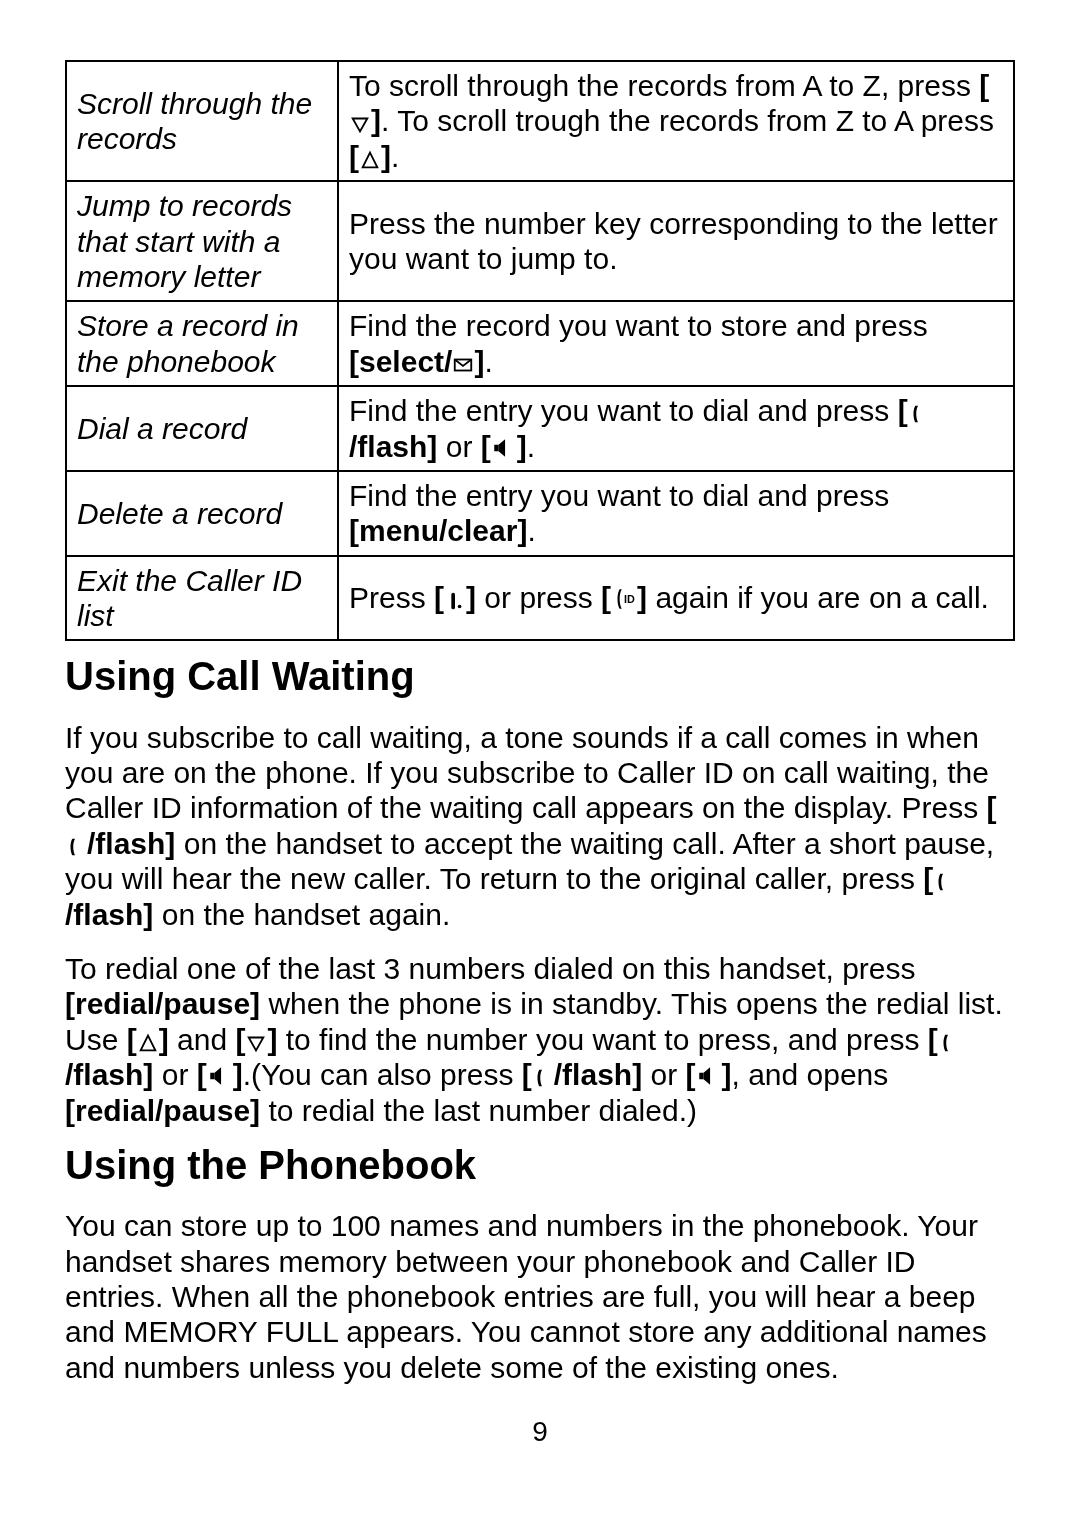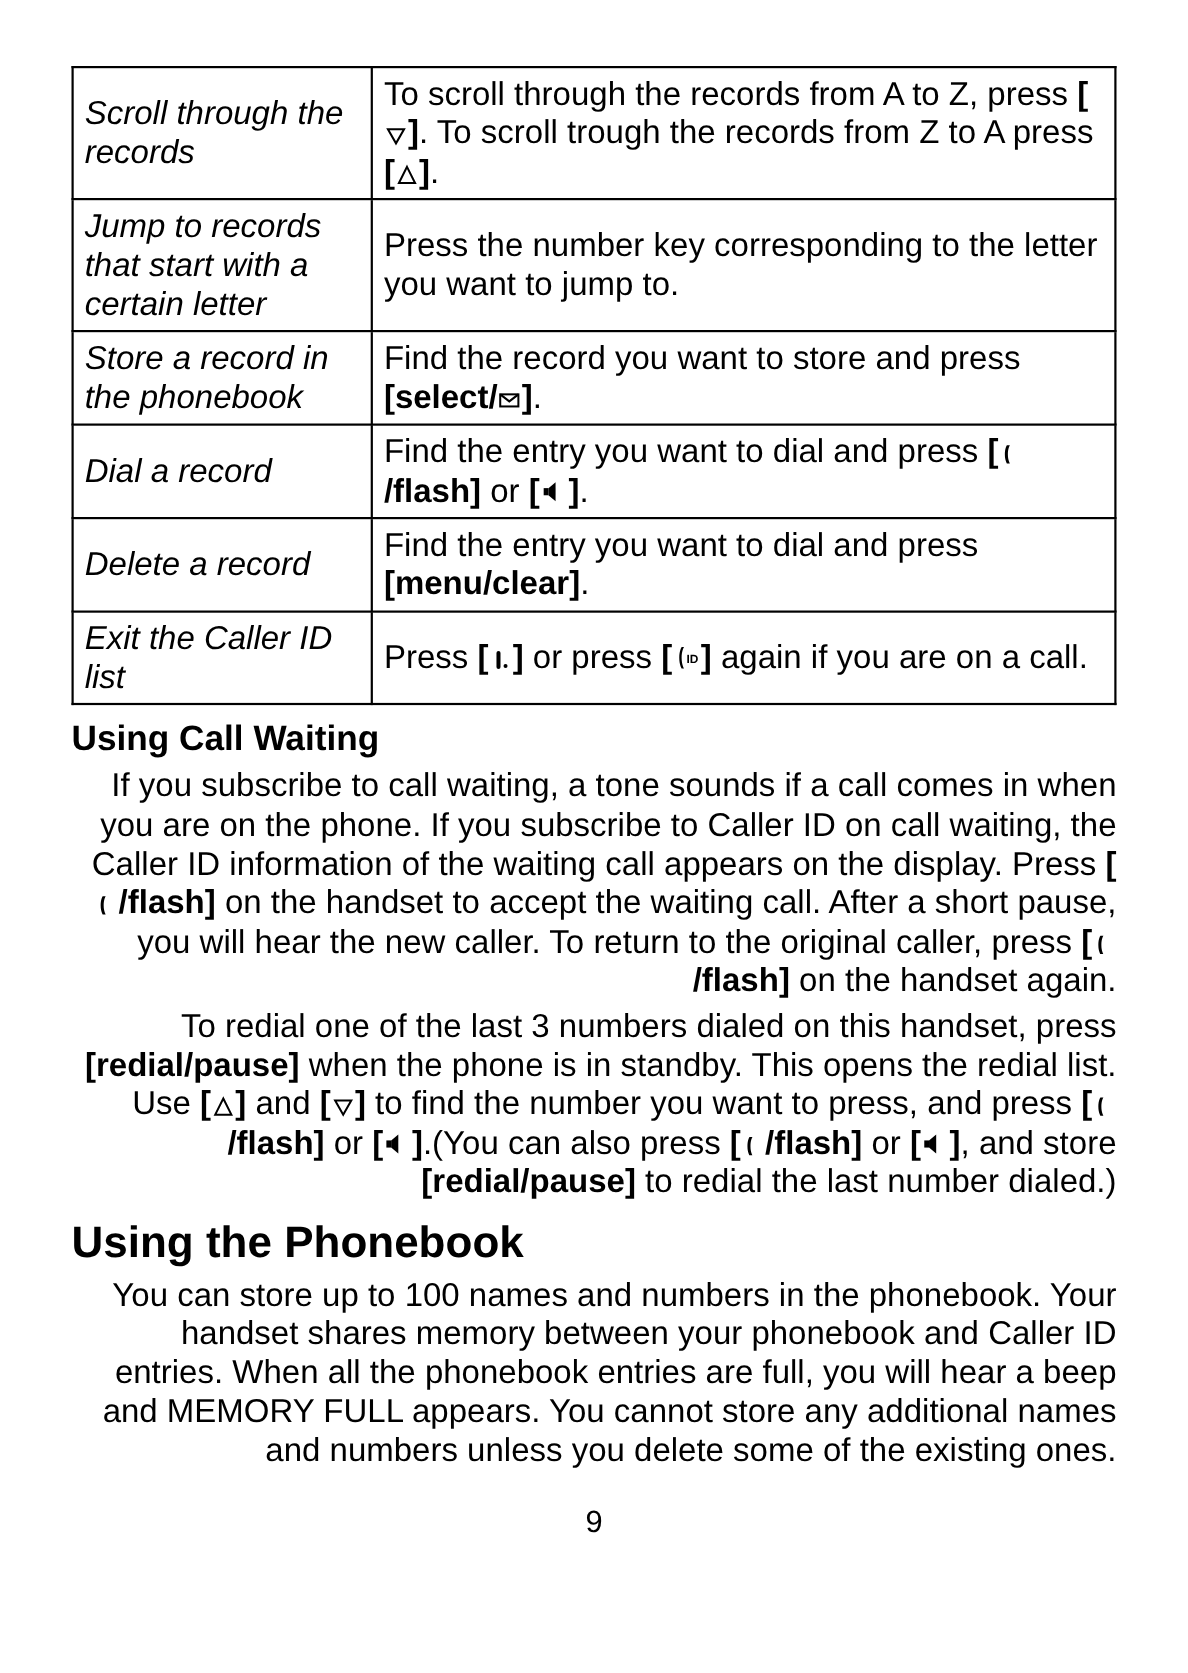--- a/index.html
+++ b/index.html
@@ -26,31 +26,30 @@
     border: 2px solid #000;
     padding: 6px 10px 6px 10px;
     vertical-align: middle;
   }
   table.ops td.left {
     width: 250px;
     font-style: italic;
   }
   .h3 {
     font-weight: bold;
-    font-size: 32px;
+    font-size: 40px;
     margin: 8px 0 4px 0;
   }
   .h2 {
     font-weight: bold;
     font-size: 40px;
     margin: 14px 0 2px 0;
   }
   p.body {
-    margin: 6px 0 0 0;
-    text-align: right;
+    margin: 19px 0 0 0;
   }
   .pagenum {
     text-align: center;
     margin-top: 30px;
     font-size: 28px;
   }
   b { font-weight: bold; }
 
   
   svg.icon {
@@ -75,21 +74,21 @@
       <td class="left">Scroll through the records</td>
       <td>
         <span>To scroll through the records from A to Z, press </span><b>[<svg class="icon icon-sm" viewBox="0 0 24 24">
                 <path d="M4 6 L20 6 L12 20 Z" fill="none" stroke="#000" stroke-width="2"></path>
               </svg>]</b><span>. To scroll trough the records from Z to A press </span><b>[<svg class="icon icon-sm" viewBox="0 0 24 24">
                 <path d="M12 4 L20 20 L4 20 Z" fill="none" stroke="#000" stroke-width="2"></path>
               </svg>]</b><span>.</span>
       </td>
     </tr>
     <tr>
-      <td class="left">Jump to records that start with a certain letter</td>
+      <td class="left">Jump to records that start with a memory letter</td>
       <td>Press the number key corresponding to the letter you want to jump to.</td>
     </tr>
     <tr>
       <td class="left">Store a record in the phonebook</td>
       <td>
         <span>Find the record you want to store and press </span><b><span>[select/</span><svg class="icon icon-sm" viewBox="0 0 24 24">
                 <rect x="3" y="6" width="18" height="12" fill="none" stroke="#000" stroke-width="2"></rect>
                 <path d="M3 6 L12 13 L21 6" fill="none" stroke="#000" stroke-width="2"></path>
               </svg><span>]</span></b><span>.</span>
       </td>
@@ -143,20 +142,20 @@
         </svg>]</b><span> to find the number you want to press, and press </span><b>[<svg class="icon icon-sm" viewBox="0 0 24 24">
           <path d="M8 3 C8 3 6 6 6 12 C6 18 8 21 8 21 L11 21 C11 21 9 18 9 12 C9 6 11 3 11 3 Z" fill="#000"></path>
         </svg><span>/flash]</span></b><span> or </span><b>[<svg class="icon" viewBox="0 0 24 24">
           <rect x="3" y="9" width="4" height="6" fill="#000"></rect>
           <path d="M7 9 L13 4 L13 20 L7 15 Z" fill="#000"></path>
         </svg>]</b><span>.(You can also press </span><b>[<svg class="icon icon-sm" viewBox="0 0 24 24">
           <path d="M8 3 C8 3 6 6 6 12 C6 18 8 21 8 21 L11 21 C11 21 9 18 9 12 C9 6 11 3 11 3 Z" fill="#000"></path>
         </svg><span>/flash]</span></b><span> or </span><b>[<svg class="icon" viewBox="0 0 24 24">
           <rect x="3" y="9" width="4" height="6" fill="#000"></rect>
           <path d="M7 9 L13 4 L13 20 L7 15 Z" fill="#000"></path>
-        </svg>]</b><span>, and store </span><b>[redial/pause]</b><span> to redial the last number dialed.)</span>
+        </svg>]</b><span>, and opens </span><b>[redial/pause]</b><span> to redial the last number dialed.)</span>
   </p>
 
   <div class="h2">Using the Phonebook</div>
   <p class="body">You can store up to 100 names and numbers in the phonebook. Your handset shares memory between your phonebook and Caller ID entries. When all the phonebook entries are full, you will hear a beep and MEMORY FULL appears. You cannot store any additional names and numbers unless you delete some of the existing ones.</p>
 
   <div class="pagenum">9</div>
 </div>
 
 </body></html>

